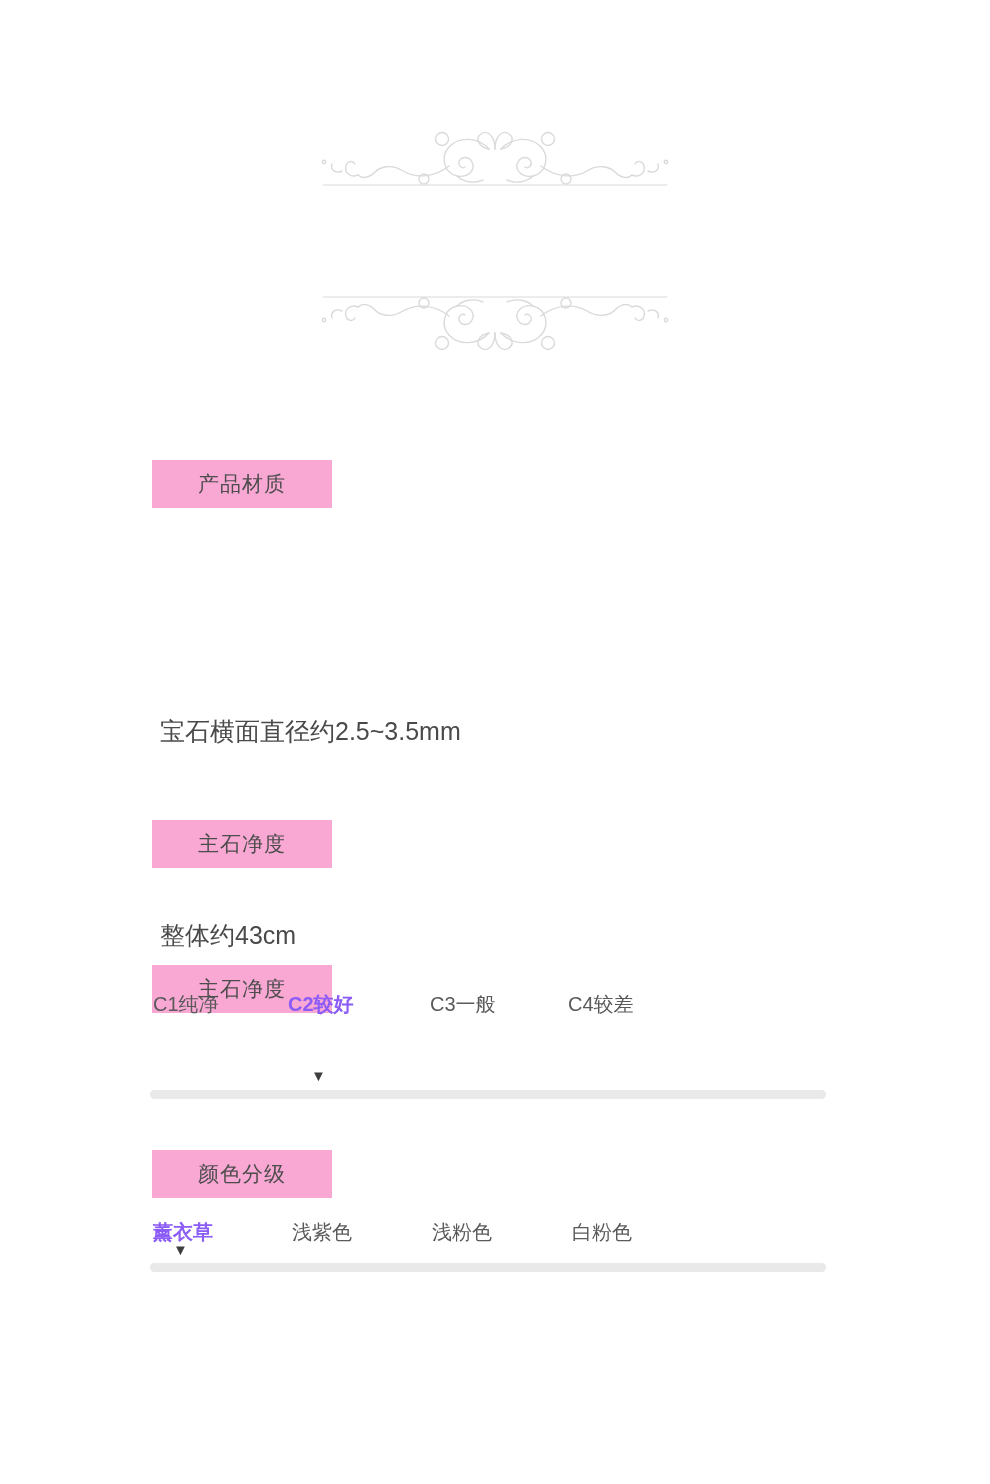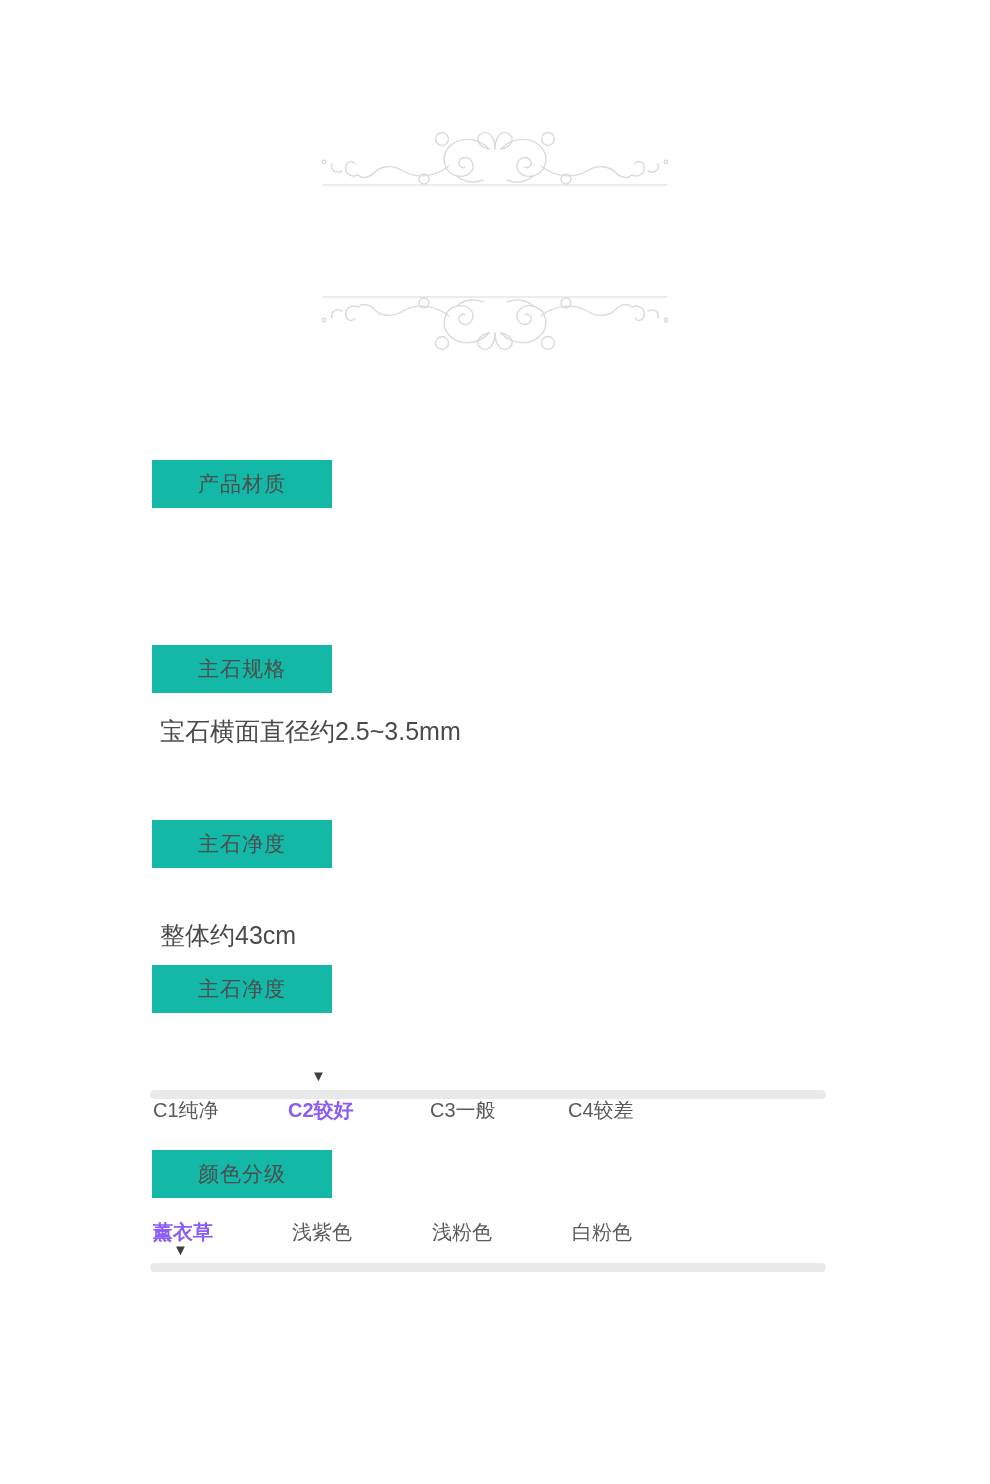--- a/index.html
+++ b/index.html
@@ -22,21 +22,21 @@
     font-weight:700;
     font-size:46px;
     letter-spacing:13px;
     text-indent:13px;
     color:#c3201e;
     white-space:nowrap;
   }
   
   .hdr{
     position:absolute;left:152px;width:180px;height:48px;
-    background:#14b8a6;
+    background:#f9a8d4;
     text-align:center;line-height:48px;
     font-size:21px;color:#4d4d4d;
     letter-spacing:1px;
   }
   .hdr1{top:460px;}
   .hdr2{top:645px;}
   .hdr3{top:820px;}
   .hdr4{top:965px;}
   .hdr5{top:1150px;}
   
@@ -49,21 +49,21 @@
   .body2{top:715px;}
   .body3{top:919px;}
   .note{
     font-size:16px;color:#8c8c8c;
     margin-left:6px;
     vertical-align:3px;
     letter-spacing:1px;
   }
   
   .scale-row{position:absolute;left:0;width:990px;height:26px;}
-  .row-clarity{top:1097px;}
+  .row-clarity{top:991px;}
   .row-color{top:1219px;text-align:right;}
   .scale-option{
     position:absolute;top:0;
     font-size:20px;color:#5a5a5a;
     white-space:nowrap;
   }
   .scale-option.selected{font-weight:700;color:#8b5cf6;}
   .marker{
     position:absolute;
     font-size:15px;color:#3e3e3e;
@@ -109,23 +109,20 @@
 
 
   <svg class="ornament ornament-bottom" viewBox="0 0 360 80">
     <use href="#flourish"></use>
   </svg>
 
   <div class="hdr hdr1">
     <span>产品材质</span>
   </div>
 
-  <div class="hdr hdr2">
-    <span>主石规格</span>
-  </div>
   <div class="body-line body2">宝石横面直径约2.5~3.5mm</div>
 
   <div class="hdr hdr3">
     <span>主石净度</span>
   </div>
   <div class="body-line body3">整体约43cm</div>
 
   <div class="hdr hdr4">
     <span>主石净度</span>
   </div>

